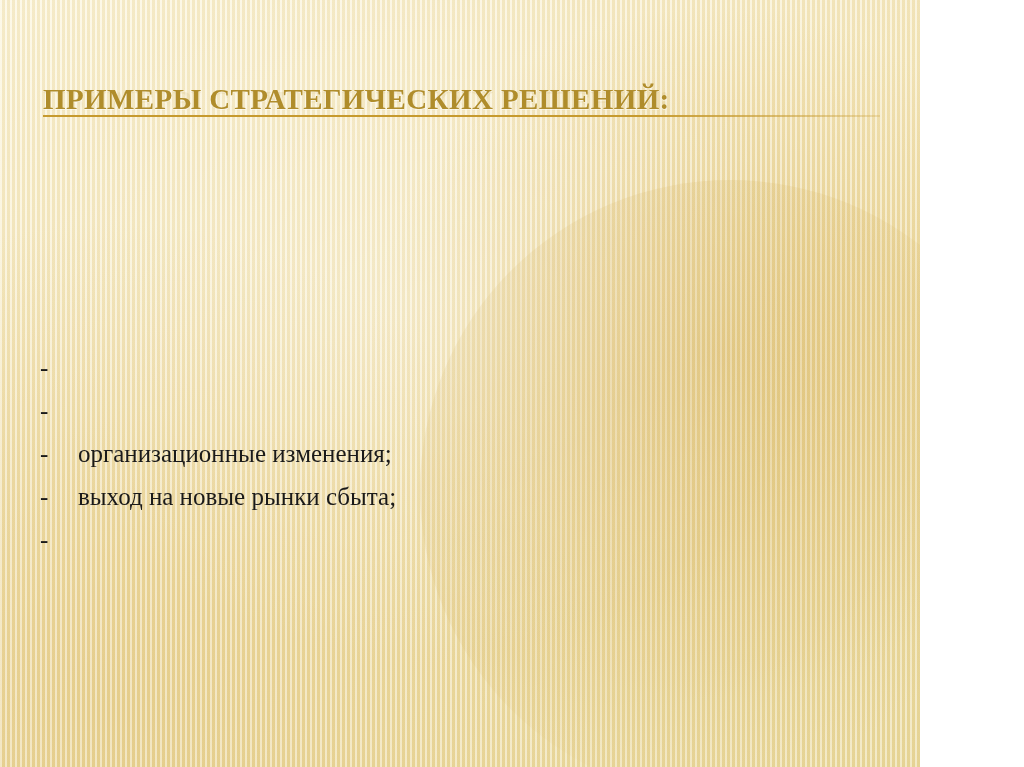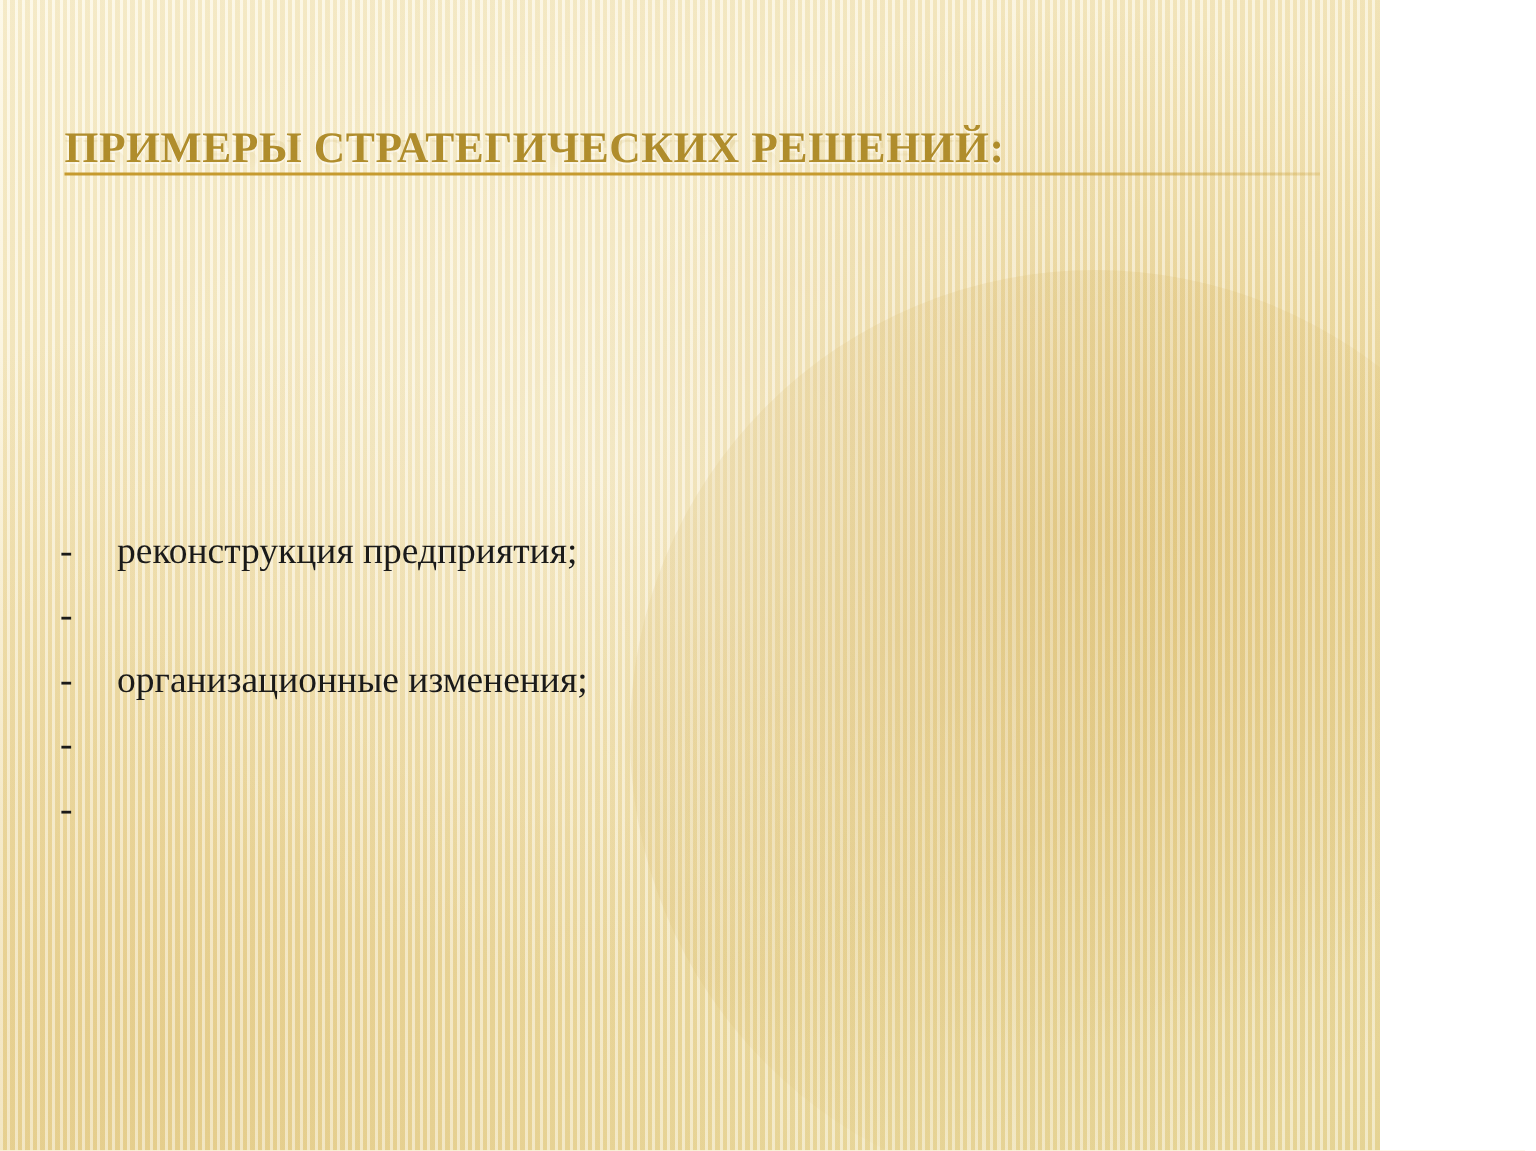--- a/index.html
+++ b/index.html
@@ -143,34 +143,34 @@
   <div class="title-block">
     <div class="title-text">Примеры стратегических решений:</div>
     <div class="title-rule"></div>
     <div class="title-reflection">Примеры стратегических решений:</div>
   </div>
 
   <div class="body-list">
 
     <div class="bullet-row">
       <span class="bullet-dash">-</span>
-      <span class="bullet-text">реконструкция предприятия;</span>
     </div>
 
     <div class="bullet-row">
       <span class="bullet-dash">-</span>
     </div>
 
     <div class="bullet-row">
       <span class="bullet-dash">-</span>
       <span class="bullet-text">организационные изменения;</span>
     </div>
 
     <div class="bullet-row">
       <span class="bullet-dash">-</span>
+      <span class="bullet-text">выход на новые рынки сбыта;</span>
     </div>
 
     <div class="bullet-row">
       <span class="bullet-dash">-</span>
     </div>
 
   </div>
 
 </div>
 

